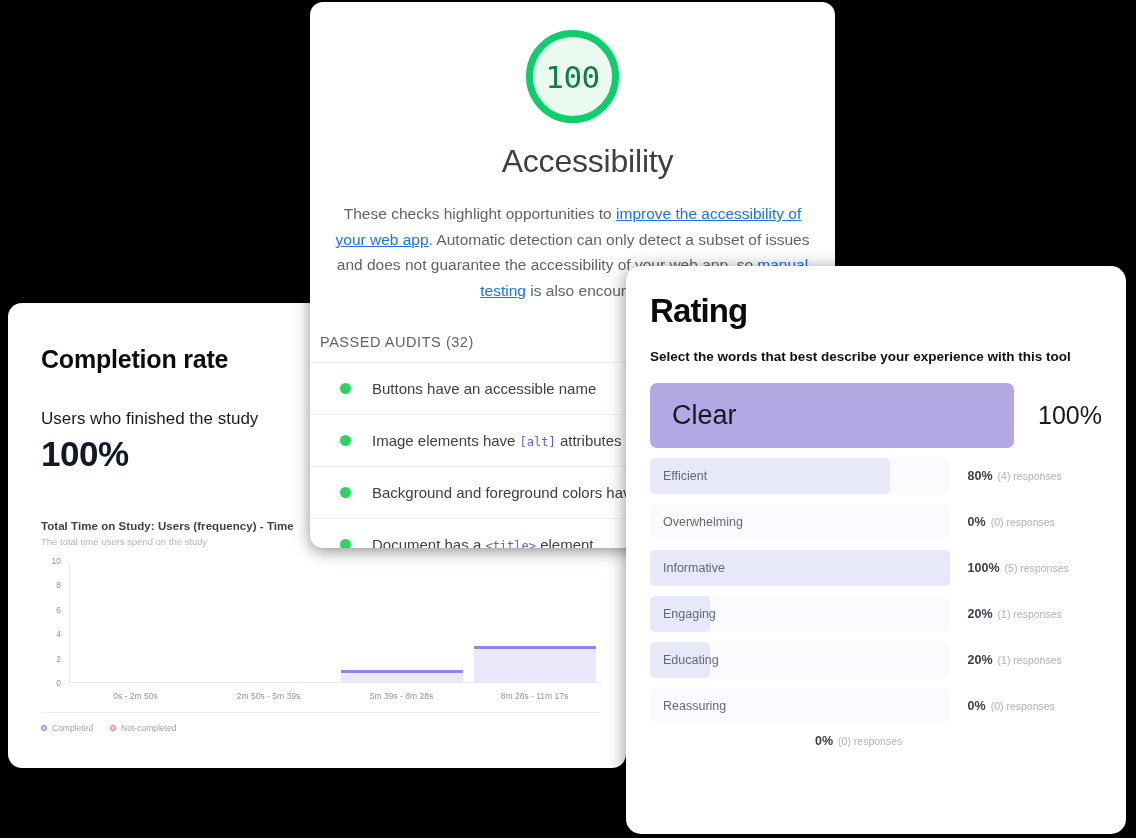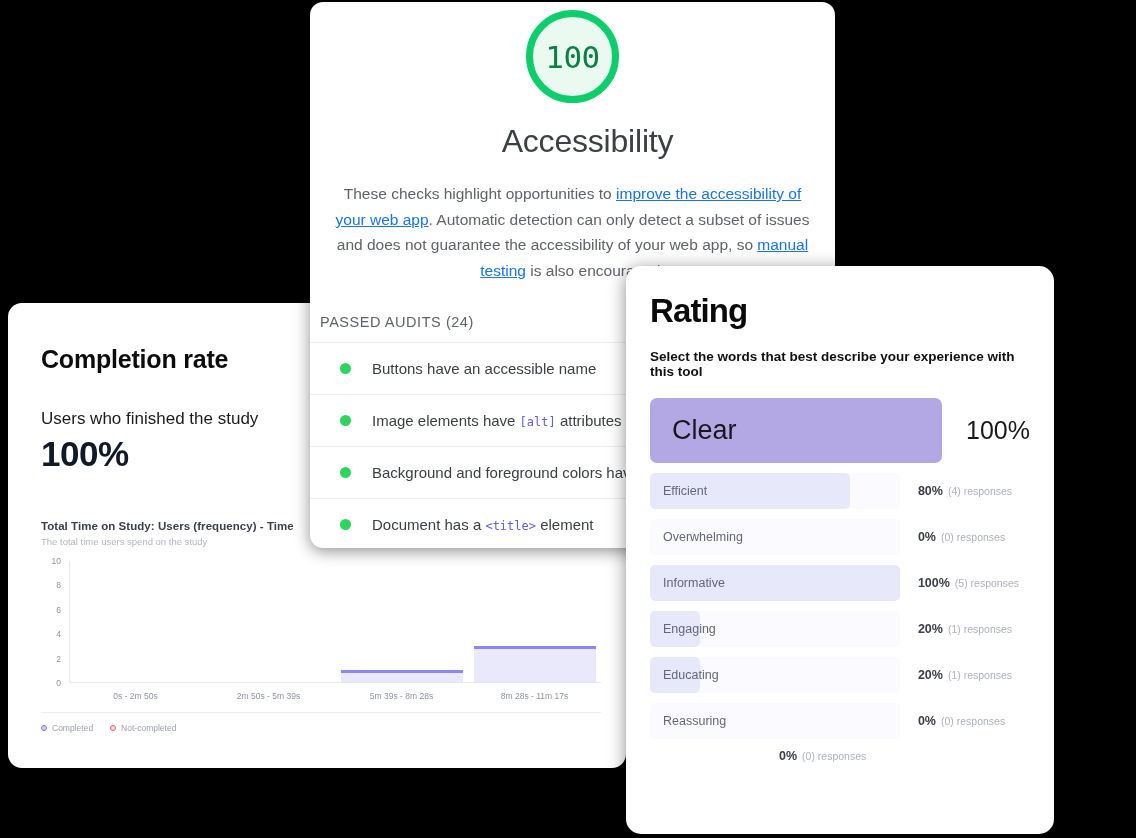--- a/index.html
+++ b/index.html
@@ -101,21 +101,21 @@
 
   
   #accessibility-card {
     left: 310px; top: 2px;
     width: 525px; height: 546px;
     border-radius: 13px;
     box-shadow: 0 3px 16px rgba(0,0,0,.45);
     z-index: 2;
     font-family: "Liberation Sans", sans-serif;
   }
-  .gauge-wrap { display: flex; justify-content: center; padding-top: 8px; }
+  .gauge-wrap { display: flex; justify-content: center; padding-top: 28px; }
   .gauge {
     width: 93px; height: 93px; border-radius: 50%;
     border: 7px solid #0cce6b;
     background: #eafaf0;
     display: flex; align-items: center; justify-content: center;
   }
   .gauge-score {
     font-family: "DejaVu Sans Mono", monospace;
     font-size: 31px; color: #0b8043; letter-spacing: -0.5px;
   }
@@ -154,21 +154,21 @@
   }
   .audit-row:last-child { border-bottom: 1px solid #ededed; }
   code.tok {
     font-family: "DejaVu Sans Mono", monospace;
     font-size: 12px; color: #5e5ede;
   }
 
   
   #rating-card {
     left: 626px; top: 266px;
-    width: 428px; height: 568px;
+    width: 500px; height: 568px;
     border-radius: 15px;
     box-shadow: 0 3px 18px rgba(0,0,0,.45);
     z-index: 3;
   }
   #rating-card .inner { padding: 26px 24px 0 24px; }
   .rating-title {
     font-size: 33px; font-weight: bold; color: #0a0a0a;
     letter-spacing: -0.9px;
   }
   .rating-sub {
@@ -278,21 +278,21 @@
   </div>
 
   <div class="card" id="accessibility-card">
     <div class="gauge-wrap">
       <div class="gauge">
         <span class="gauge-score">100</span>
       </div>
     </div>
     <div class="a11y-title">Accessibility</div>
     <div class="a11y-desc" id="a11y-desc"><span>These checks highlight opportunities to </span><a href="#">improve the accessibility of your web app</a><span>. Automatic detection can only detect a subset of issues and does not guarantee the accessibility of your web app, so </span><a href="#">manual testing</a><span> is also encouraged.</span></div>
-    <div class="passed-header">PASSED AUDITS (24)</div>
+    <div class="passed-header">PASSED AUDITS (32)</div>
     <div class="audit-list" id="audit-list">
         <div class="audit-row">
           <span class="audit-dot"></span>
           <span>Buttons have an accessible name</span>
         </div>
         <div class="audit-row">
           <span class="audit-dot"></span>
           <span>Image elements have <code class="tok">[alt]</code> attributes</span>
         </div>
         <div class="audit-row">

